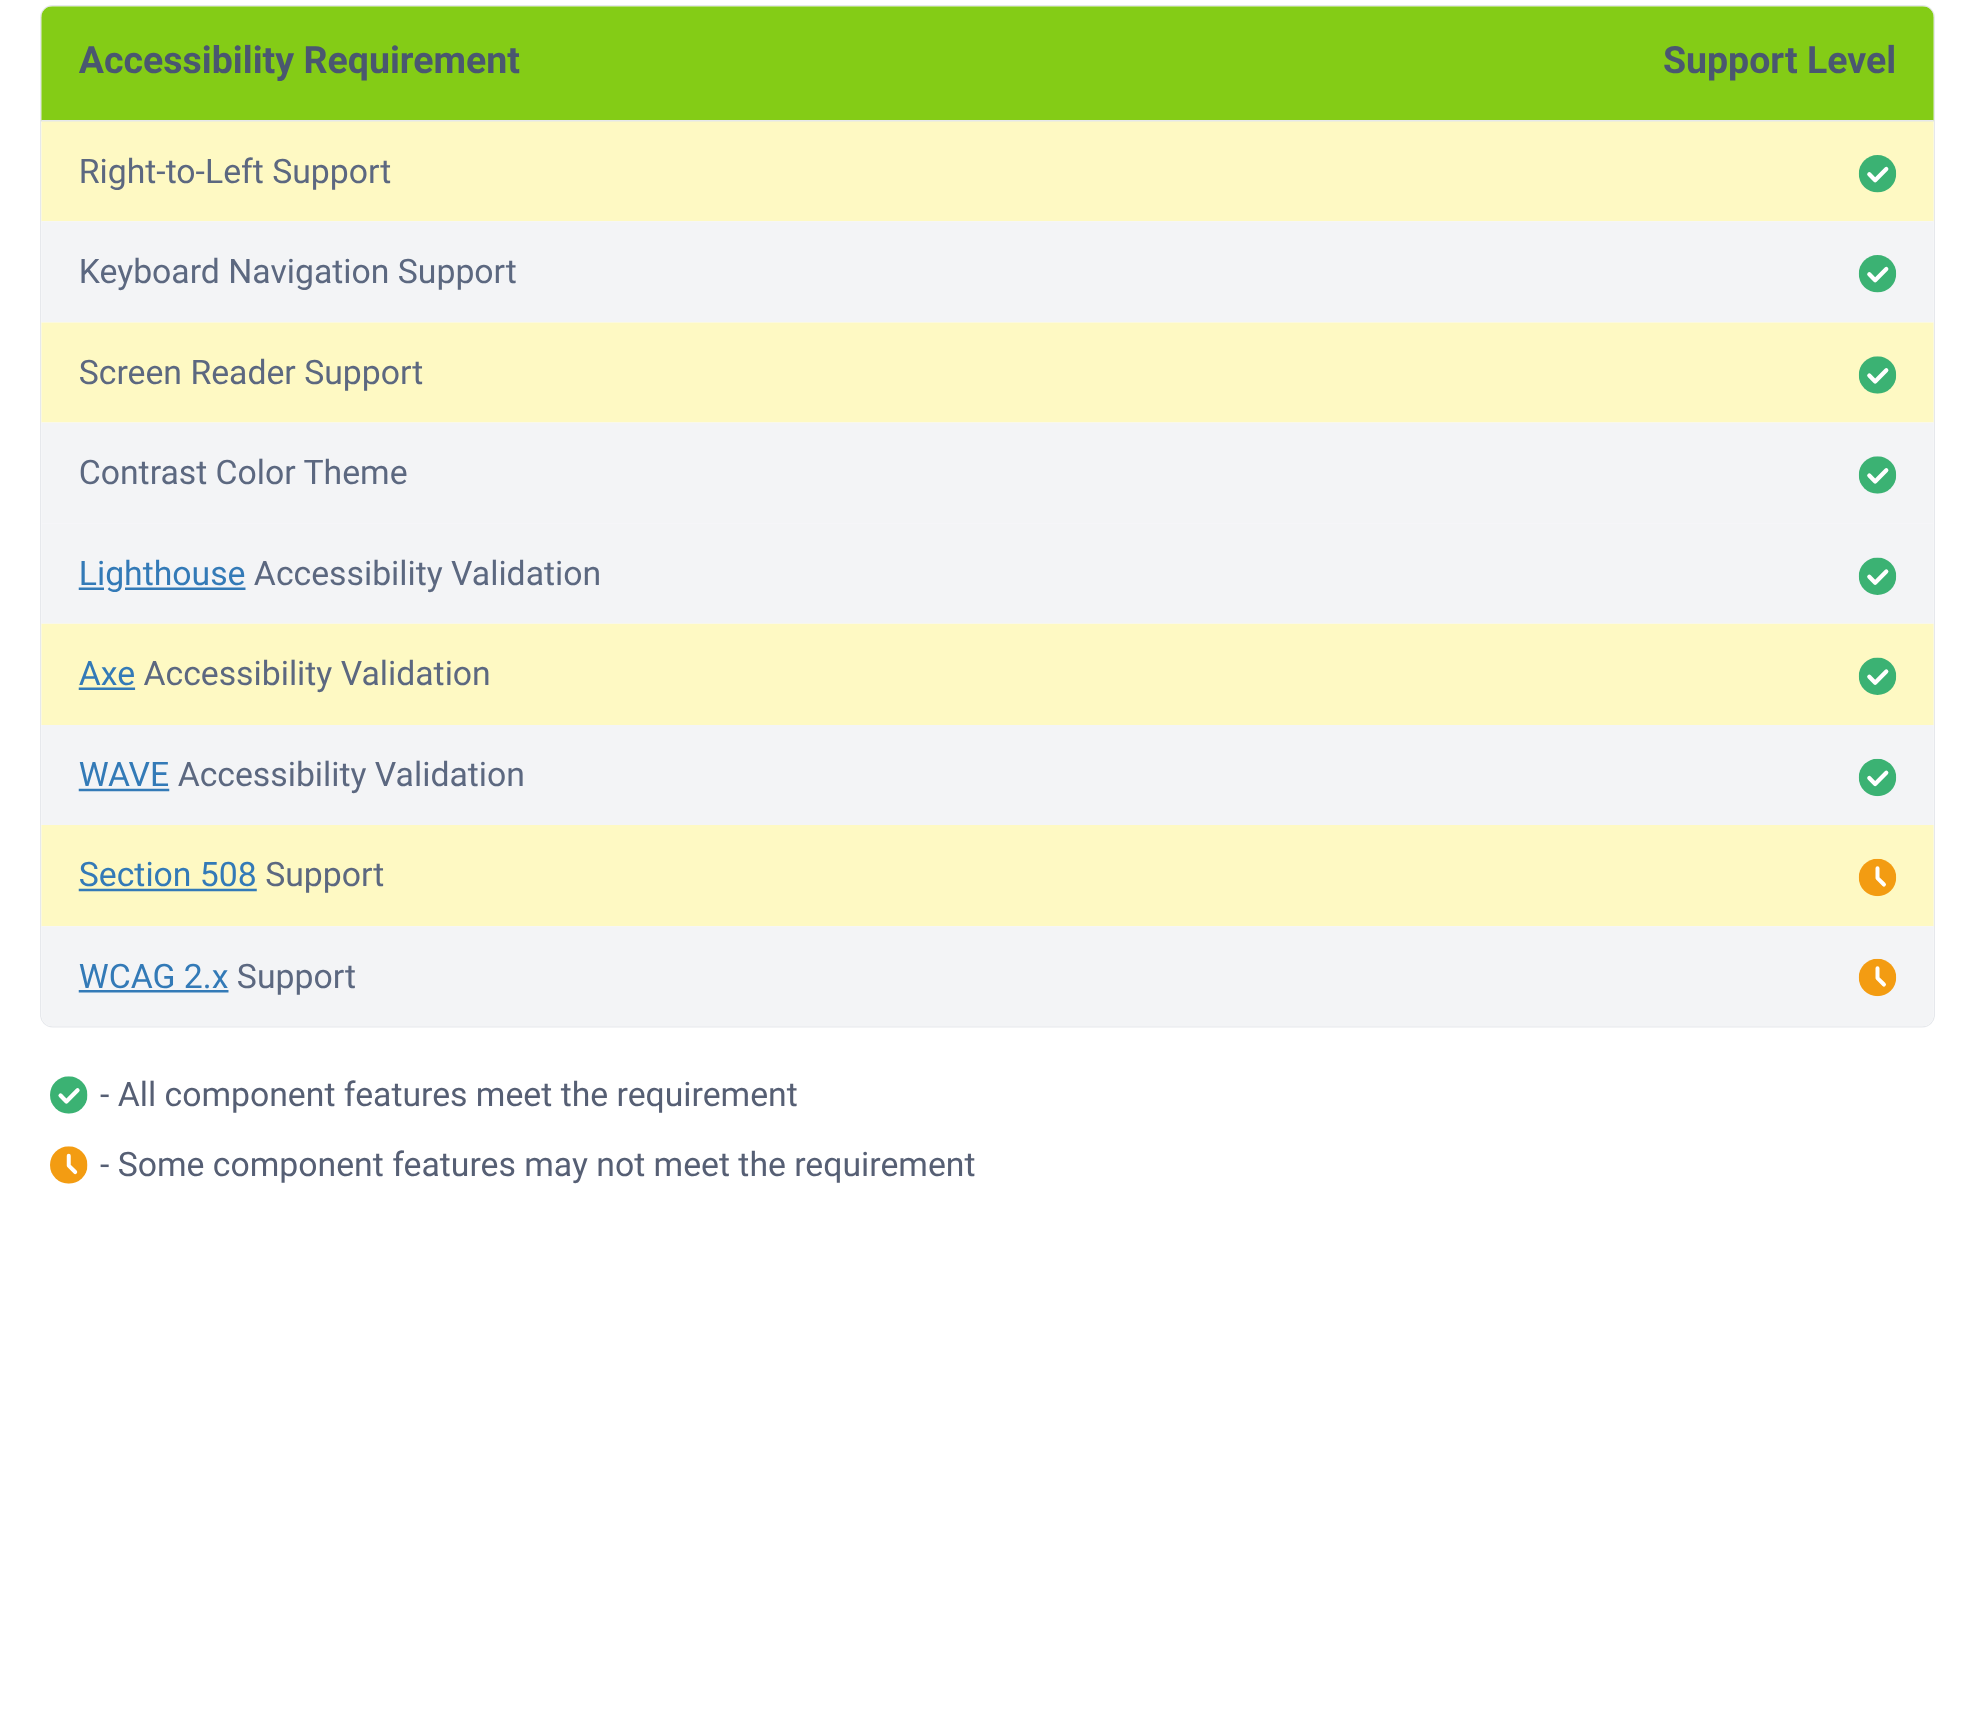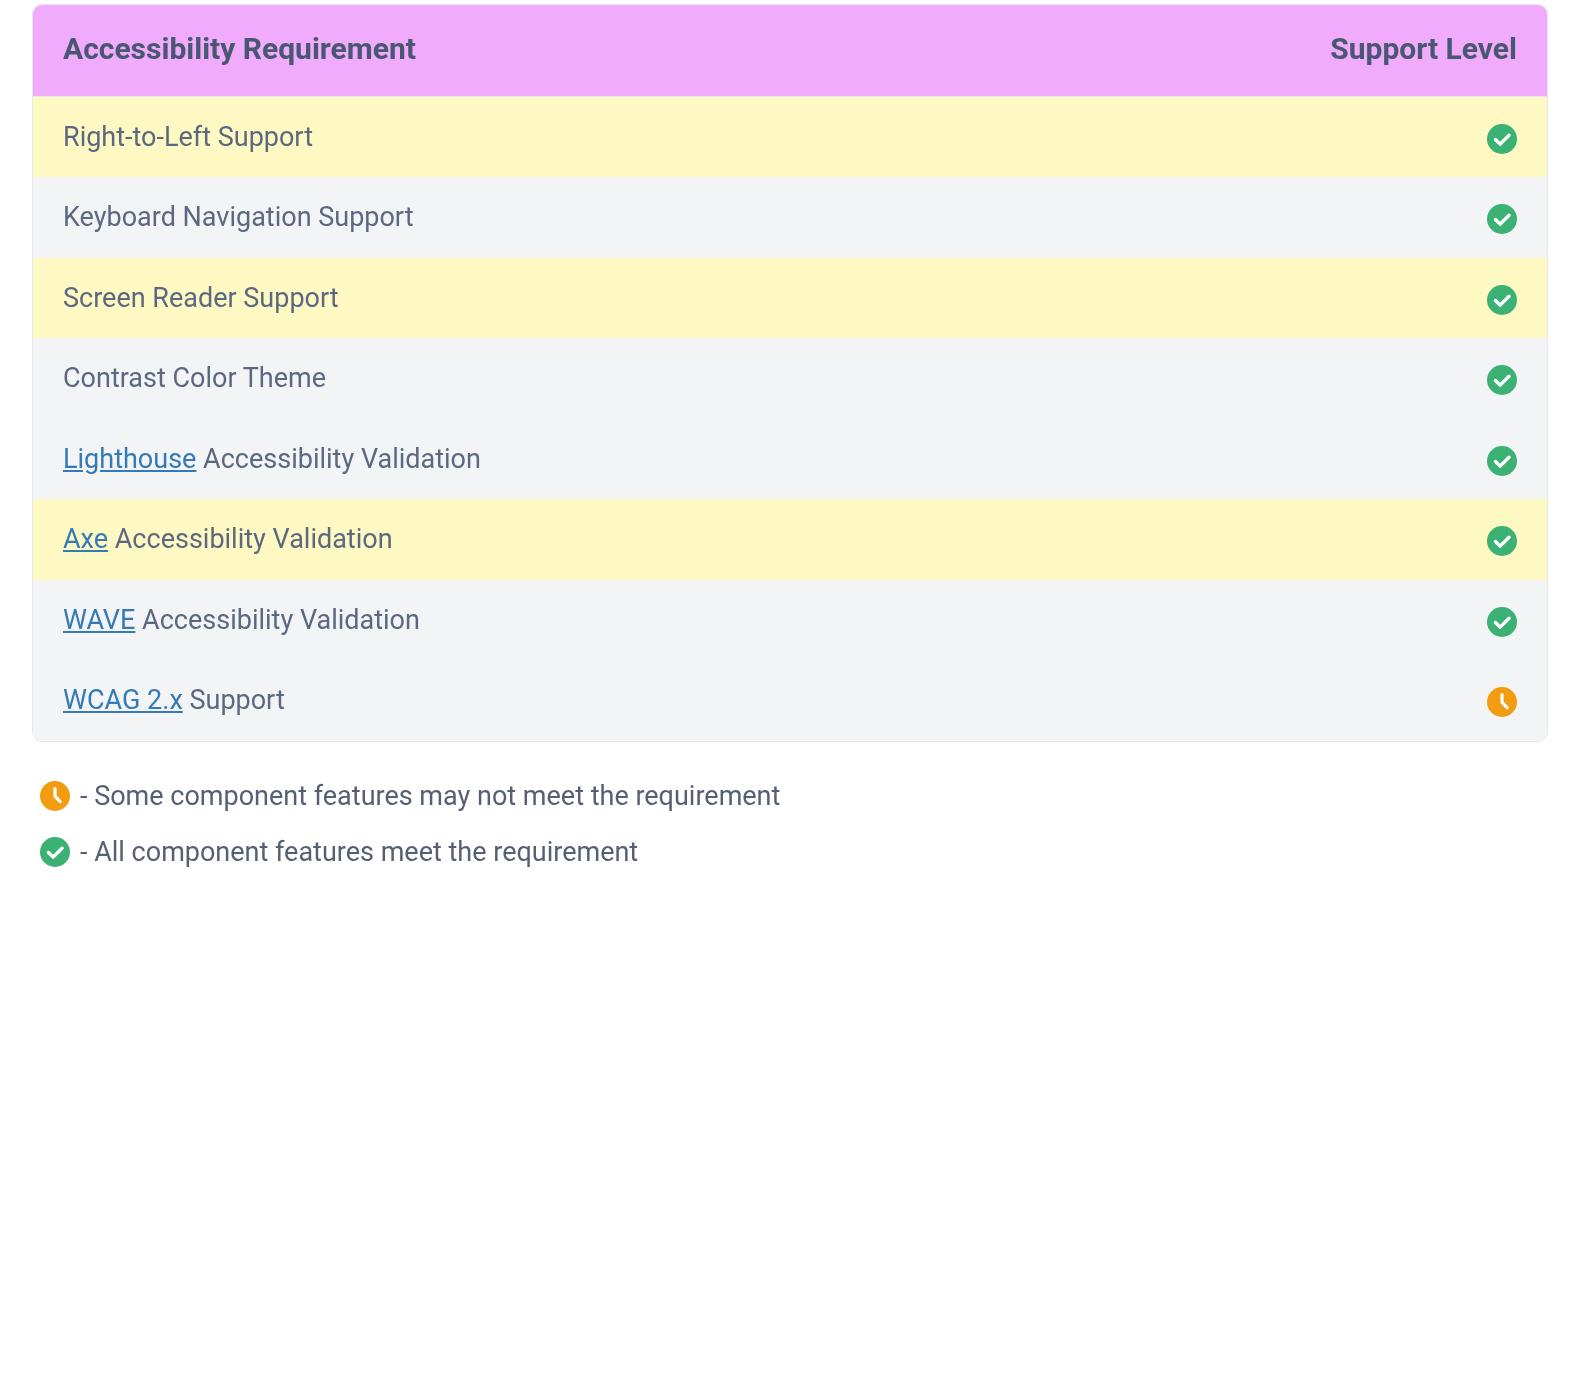--- a/index.html
+++ b/index.html
@@ -18,21 +18,21 @@
   .table-wrap {
     border: 1px solid #e6e8ec;
     border-radius: 10px;
     overflow: hidden;
   }
   table {
     width: 100%;
     border-collapse: collapse;
   }
   thead th {
-    background: #f0abfc;
+    background: #84cc16;
     font-weight: 700;
     color: #4a5770;
     text-align: left;
     padding: 26px 30px 30px 30px;
     font-size: 30px;
     border-bottom: 1px solid #e6e8ec;
   }
   thead th.col-support {
     text-align: right;
   }
@@ -125,40 +125,47 @@
                   <path d="M9 16.5 L14 21.5 L23.5 12" stroke="#ffffff" stroke-width="3.6" fill="none" stroke-linecap="round" stroke-linejoin="round"></path>
                 </svg></span></td>
           </tr>
           <tr class="even">
             <td><a href="#" class="link">WAVE</a><span> Accessibility Validation</span></td>
             <td class="col-support"><span class="icon-badge"><svg viewBox="0 0 32 32" width="30" height="30">
                   <circle cx="16" cy="16" r="16" fill="#3bb273"></circle>
                   <path d="M9 16.5 L14 21.5 L23.5 12" stroke="#ffffff" stroke-width="3.6" fill="none" stroke-linecap="round" stroke-linejoin="round"></path>
                 </svg></span></td>
           </tr>
+          <tr class="odd">
+            <td><a href="#" class="link">Section 508</a><span> Support</span></td>
+            <td class="col-support"><span class="icon-badge"><svg viewBox="0 0 32 32" width="30" height="30">
+                  <circle cx="16" cy="16" r="16" fill="#f39c12"></circle>
+                  <path d="M16 8 L16 16.5 L21.5 22" stroke="#ffffff" stroke-width="3.4" fill="none" stroke-linecap="round" stroke-linejoin="round"></path>
+                </svg></span></td>
+          </tr>
           <tr class="even">
             <td><a href="#" class="link">WCAG 2.x</a><span> Support</span></td>
             <td class="col-support"><span class="icon-badge"><svg viewBox="0 0 32 32" width="30" height="30">
                   <circle cx="16" cy="16" r="16" fill="#f39c12"></circle>
                   <path d="M16 8 L16 16.5 L21.5 22" stroke="#ffffff" stroke-width="3.4" fill="none" stroke-linecap="round" stroke-linejoin="round"></path>
                 </svg></span></td>
           </tr>
         </tbody>
     </table>
   </div>
 
   <div class="legend">
     <div class="legend-row">
+      <span class="icon-badge" id="legend-full-icon"><svg viewBox="0 0 32 32" width="30" height="30">
+            <circle cx="16" cy="16" r="16" fill="#3bb273"></circle>
+            <path d="M9 16.5 L14 21.5 L23.5 12" stroke="#ffffff" stroke-width="3.6" fill="none" stroke-linecap="round" stroke-linejoin="round"></path>
+          </svg></span>
+      <span class="legend-text"> - All component features meet the requirement</span>
+    </div>
+    <div class="legend-row">
       <span class="icon-badge" id="legend-partial-icon"><svg viewBox="0 0 32 32" width="30" height="30">
             <circle cx="16" cy="16" r="16" fill="#f39c12"></circle>
             <path d="M16 8 L16 16.5 L21.5 22" stroke="#ffffff" stroke-width="3.4" fill="none" stroke-linecap="round" stroke-linejoin="round"></path>
           </svg></span>
       <span class="legend-text"> - Some component features may not meet the requirement</span>
     </div>
-    <div class="legend-row">
-      <span class="icon-badge" id="legend-full-icon"><svg viewBox="0 0 32 32" width="30" height="30">
-            <circle cx="16" cy="16" r="16" fill="#3bb273"></circle>
-            <path d="M9 16.5 L14 21.5 L23.5 12" stroke="#ffffff" stroke-width="3.6" fill="none" stroke-linecap="round" stroke-linejoin="round"></path>
-          </svg></span>
-      <span class="legend-text"> - All component features meet the requirement</span>
-    </div>
   </div>
 </div>
 
 </body></html>

